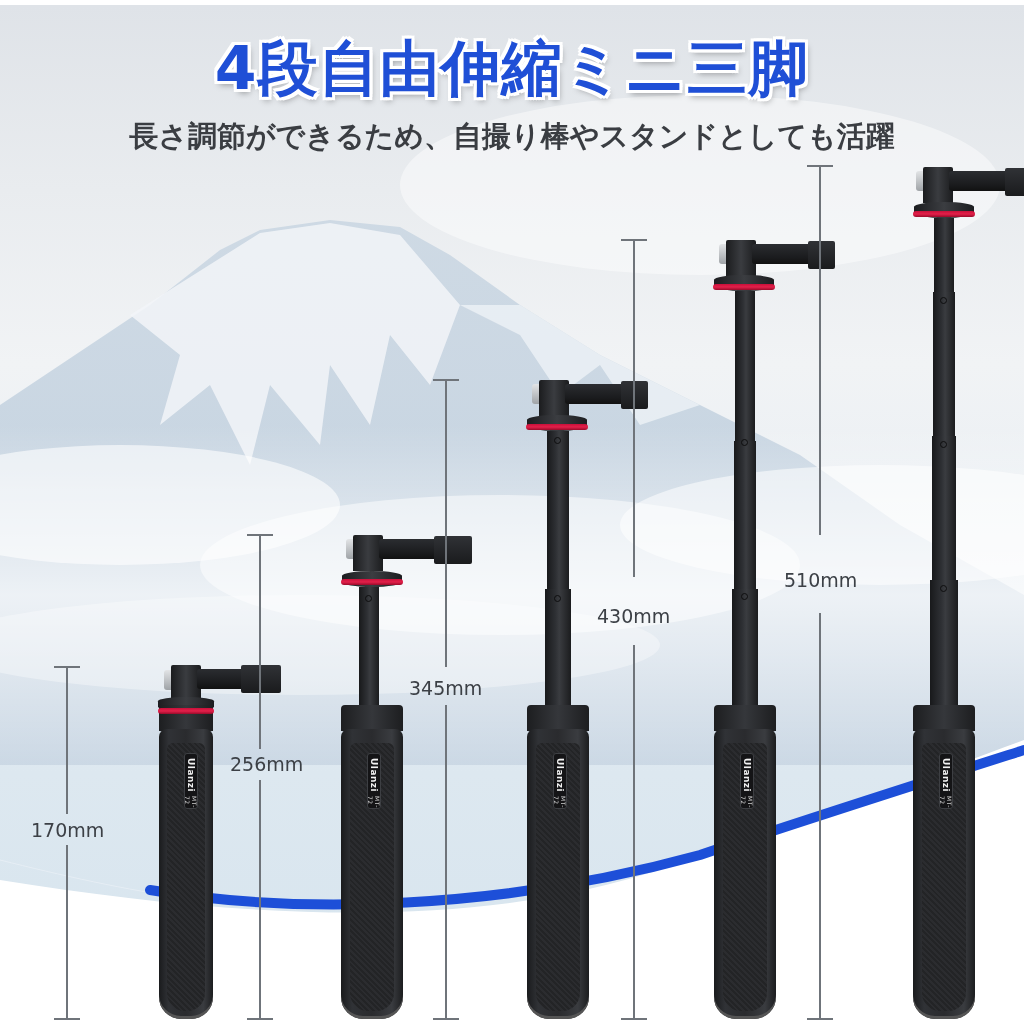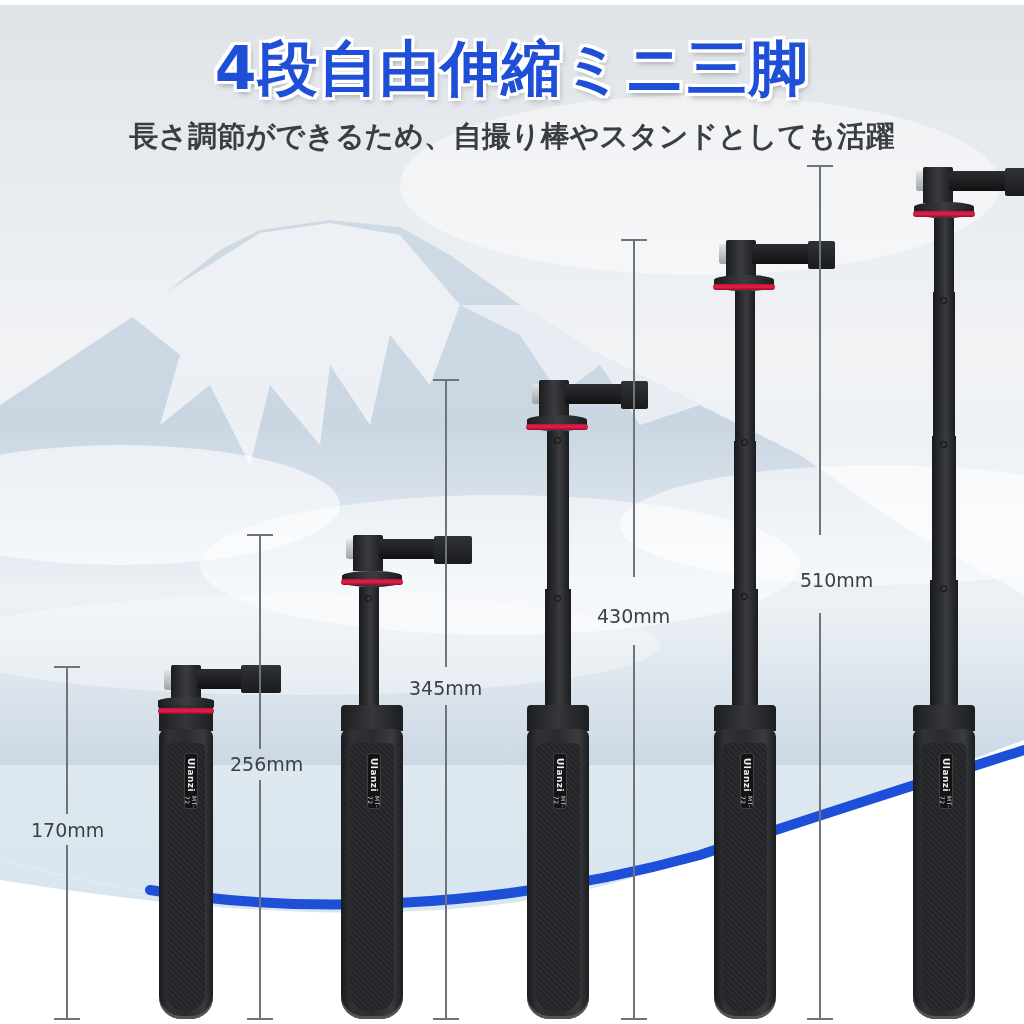--- a/index.html
+++ b/index.html
@@ -198,21 +198,21 @@
     <div class="handle-grip" style="left:686px; top:738px; width:44px; height:268px;"></div>
     <div class="brand-label" style="left:703px; top:748px; width:12px; height:50px;">
       <span>Ulanzi</span>
         <span class="model">MT-72</span>
     </div>
   </div>
 
   <div>
     <div class="cap" style="left:807px; top:160px;"></div>
     <div class="dim" style="left:819px; top:160px; height:370px;"></div>
-    <div class="dim-label" style="left:784px; top:564px;margin-left:16px;">510mm</div>
+    <div class="dim-label" style="left:784px; top:564px;">510mm</div>
     <div class="dim" style="left:819px; top:608px; height:406px;"></div>
     <div class="cap" style="left:807px; top:1013px;"></div>
   </div>
   <div class="tripod">
     <div class="mount-knob" style="left:879px; top:166px; width:8px; height:20px;"></div>
     <div class="mount-prong" style="left:886px; top:162px; width:30px; height:36px;"></div>
     <div class="mount-arm" style="left:912px; top:166px; width:60px; height:20px;"></div>
     <div class="mount-cap" style="left:968px; top:163px; width:27px; height:28px;"></div>
     <div class="plate" style="left:877px; top:197px; width:60px; height:16px;"></div>
     <div class="red-ring" style="left:876px; top:206px; width:62px; height:6px; border-radius:3px;"></div>

